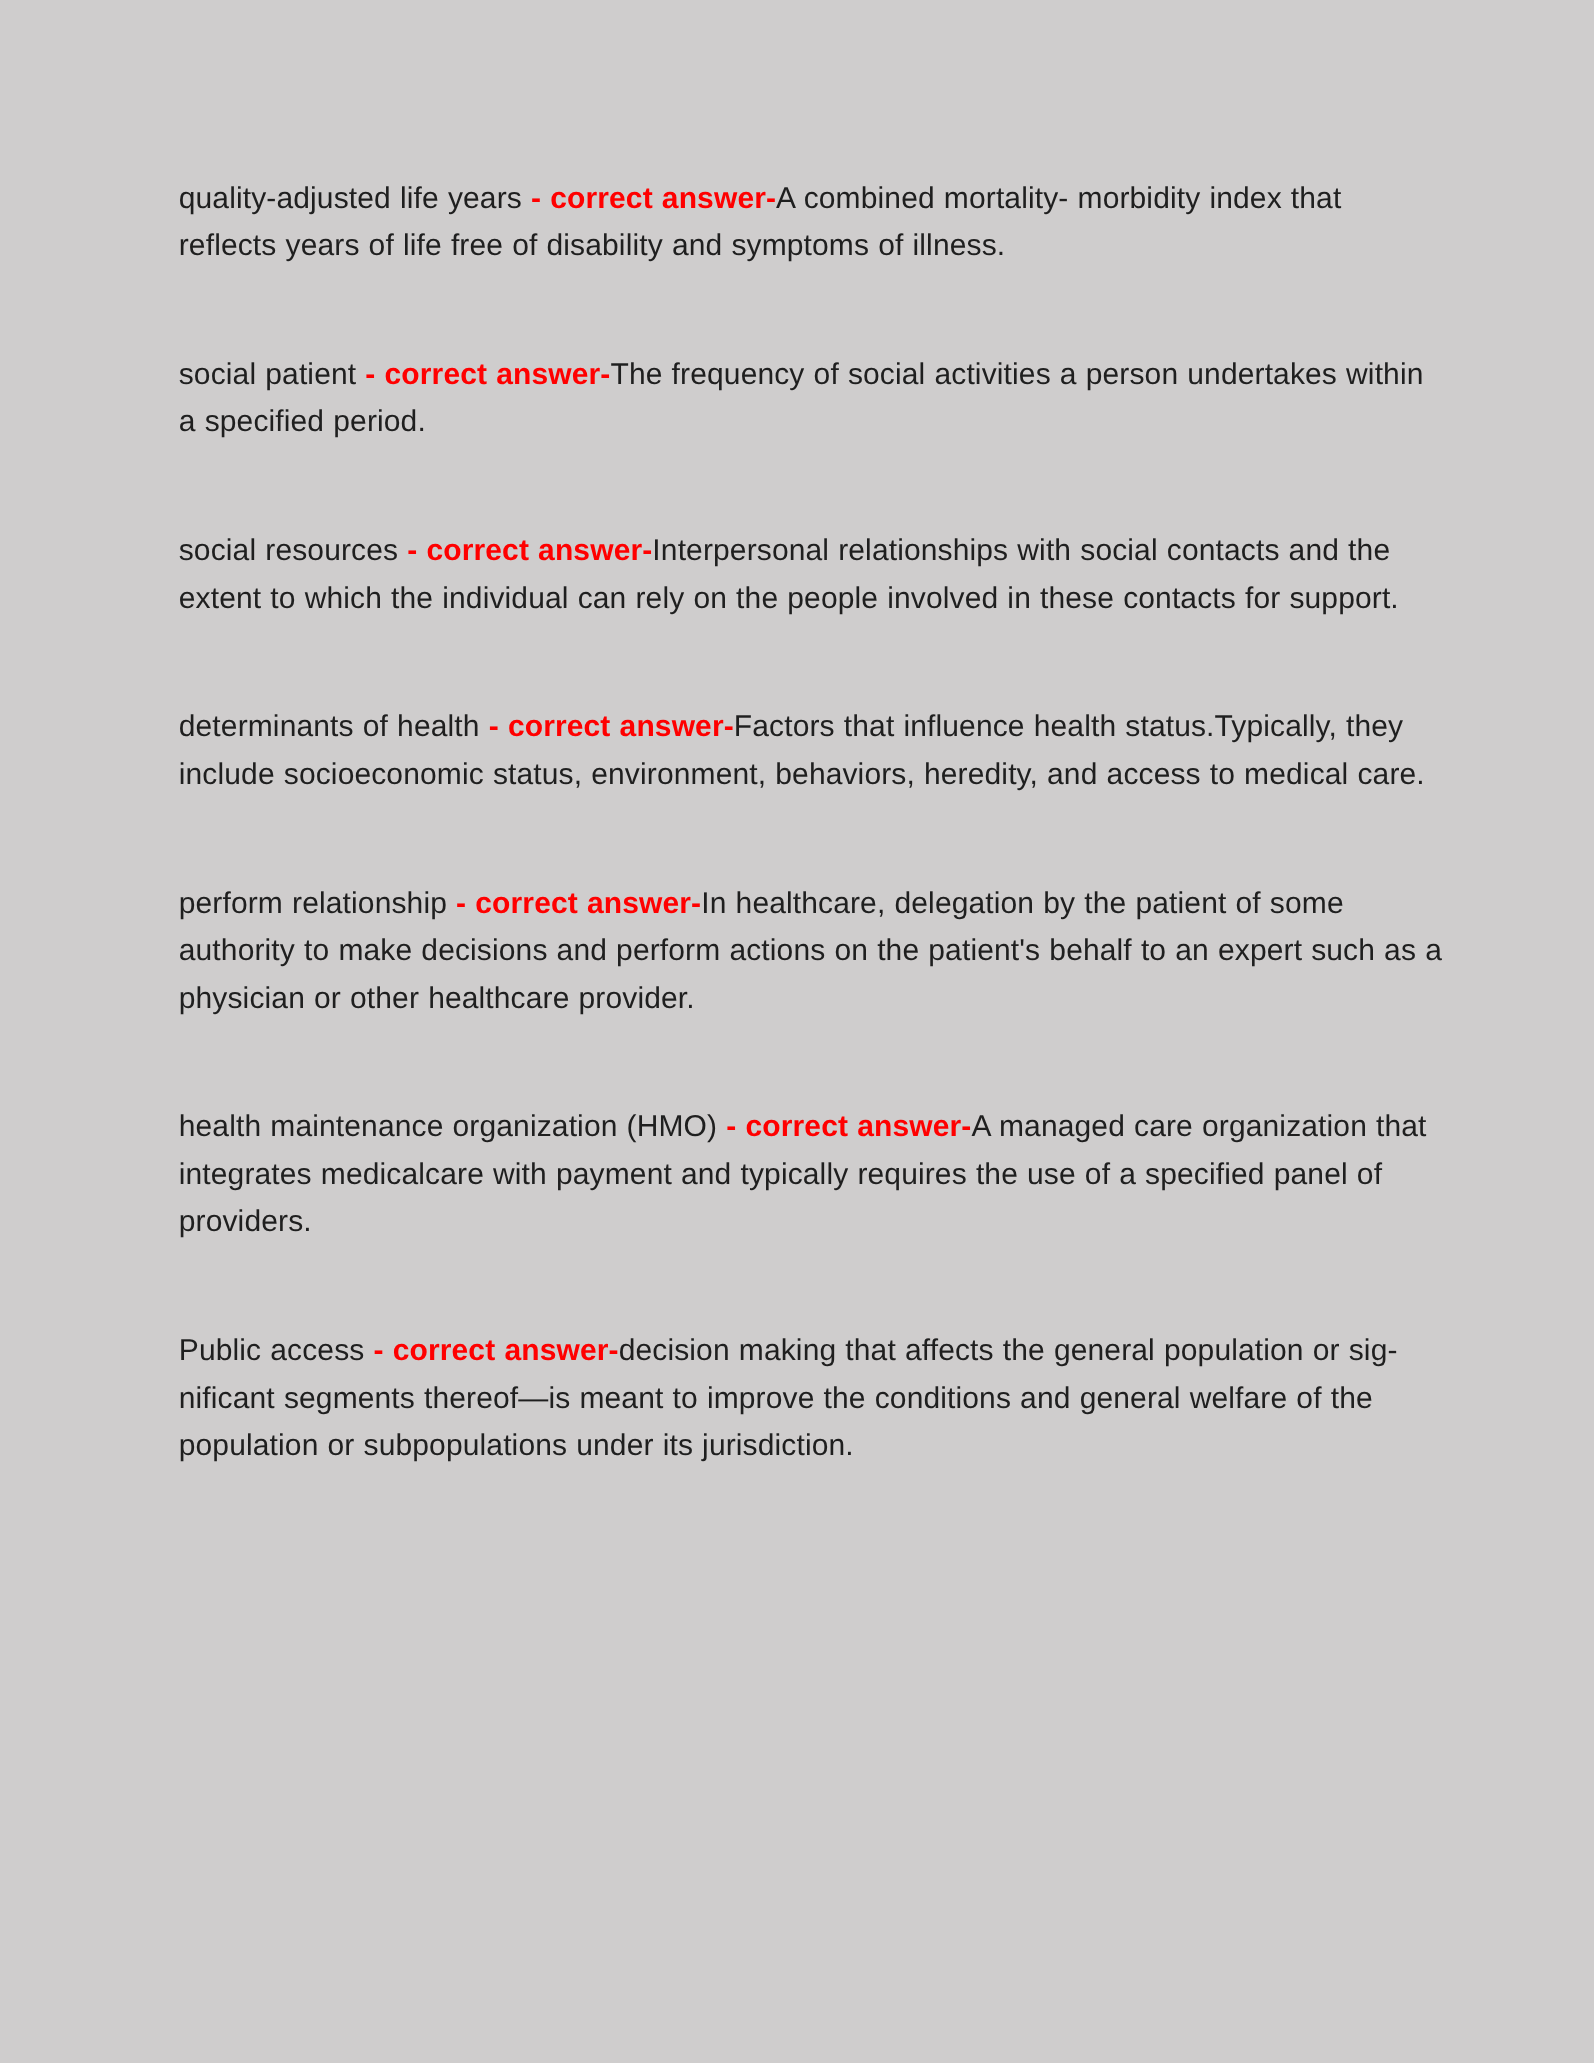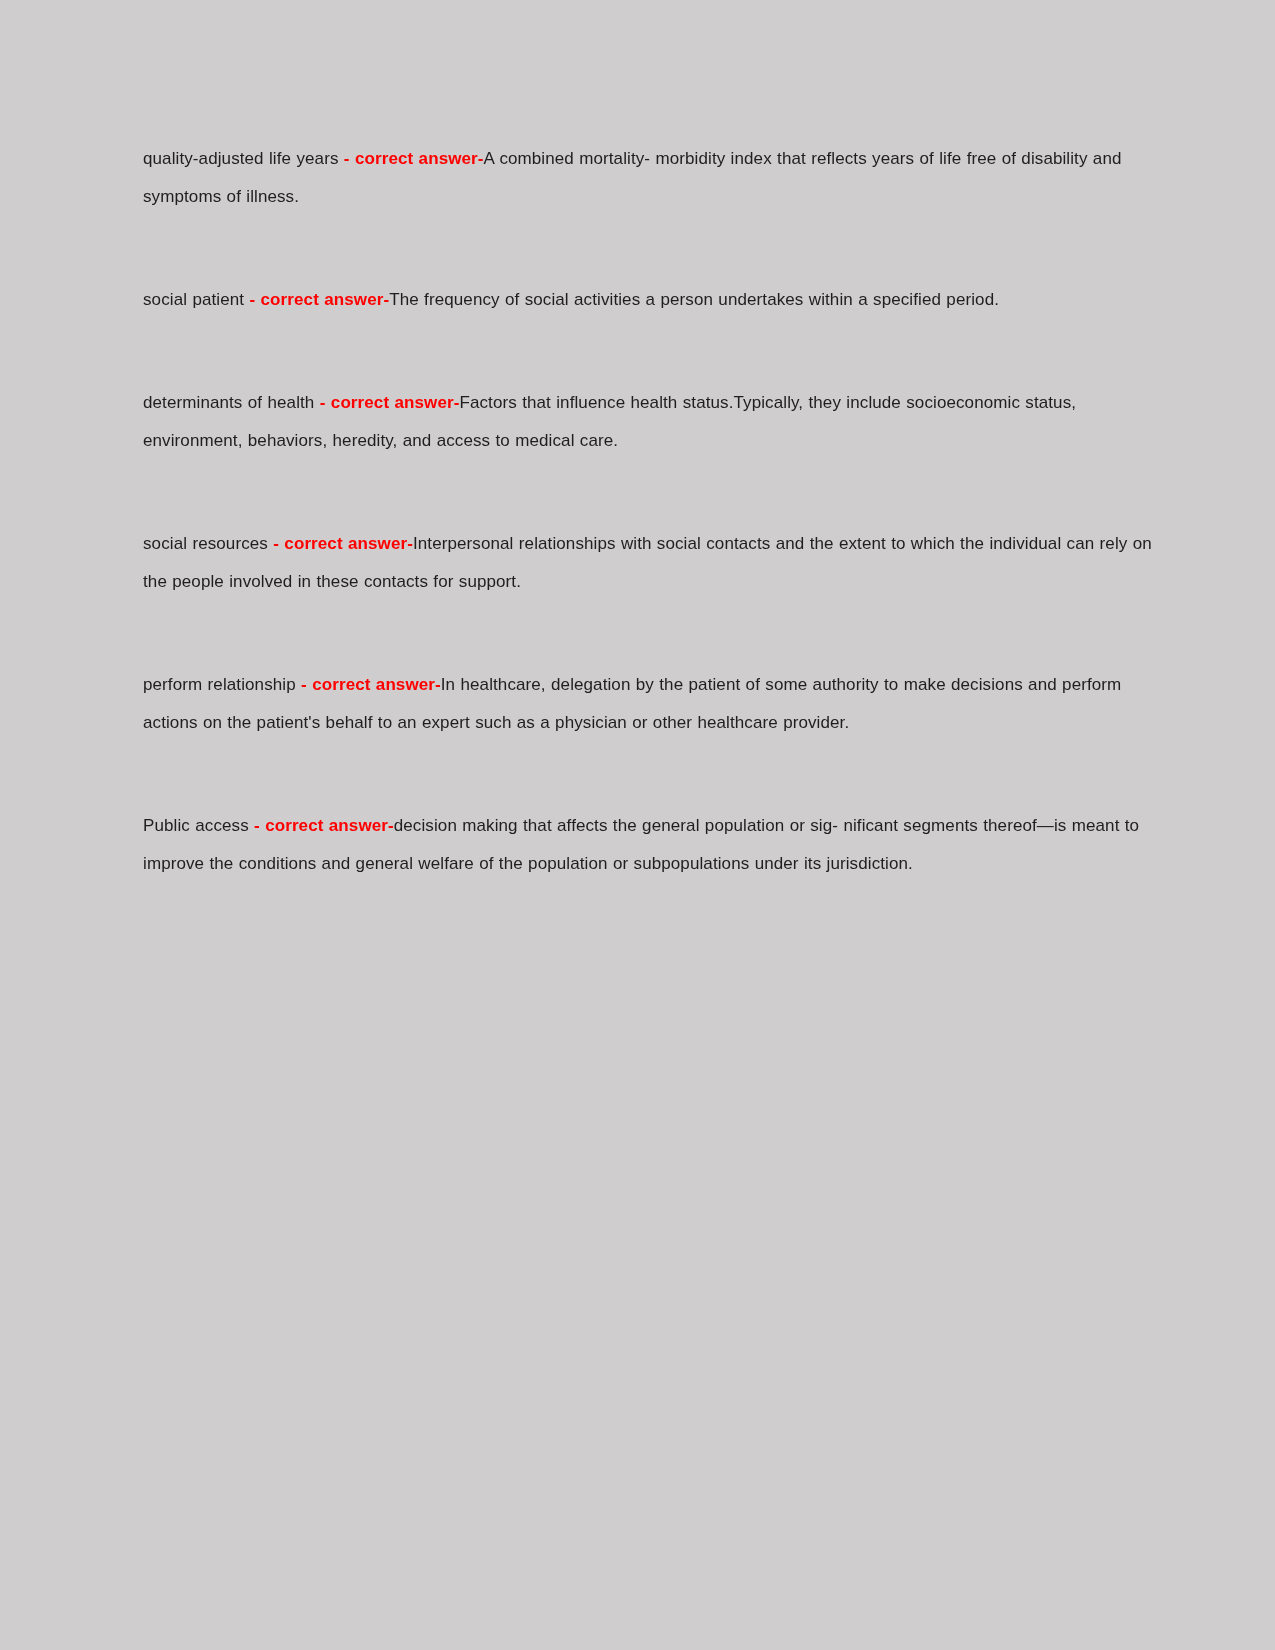--- a/index.html
+++ b/index.html
@@ -16,21 +16,21 @@
     overflow: hidden;
   }
   .content {
     position: absolute;
     top: 140px;
     left: 143px;
     width: 1012px;
   }
   p.entry {
     margin: 0 0 65px 0;
-    font-size: 17px;
+    font-size: 24px;
     line-height: 38px;
     color: #1f1f1f;
     letter-spacing: 0.1px;
     word-spacing: 0.5px;
   }
   p.entry .marker {
     color: #ff0000;
     font-weight: bold;
     white-space: pre-wrap;
   }
@@ -38,24 +38,25 @@
 </head>
 <body>
 
 <div class="page">
   <div class="content">
 
     <p class="entry"><span>quality-adjusted life years</span><span class="marker"> - correct answer-</span><span>A combined mortality- morbidity index that reflects years of life free of disability and symptoms of illness.</span></p>
 
     <p class="entry"><span>social patient</span><span class="marker"> - correct answer-</span><span>The frequency of social activities a person undertakes within a specified period.</span></p>
 
+    <p class="entry"><span>social resources</span><span class="marker"> - correct answer-</span><span>Interpersonal relationships with social contacts and the extent to which the individual can rely on the people involved in these contacts for support.</span></p>
+
     <p class="entry"><span>determinants of health</span><span class="marker"> - correct answer-</span><span>Factors that influence health status.Typically, they include socioeconomic status, environment, behaviors, heredity, and access to medical care.</span></p>
-
-    <p class="entry"><span>social resources</span><span class="marker"> - correct answer-</span><span>Interpersonal relationships with social contacts and the extent to which the individual can rely on the people involved in these contacts for support.</span></p>
 
     <p class="entry"><span>perform relationship</span><span class="marker"> - correct answer-</span><span>In healthcare, delegation by the patient of some authority to make decisions and perform actions on the patient's behalf to an expert such as a physician or other healthcare provider.</span></p>
 
+    <p class="entry"><span>health maintenance organization (HMO)</span><span class="marker"> - correct answer-</span><span>A managed care organization that integrates medicalcare with payment and typically requires the use of a specified panel of providers.</span></p>
 
 
     <p class="entry"><span>Public access</span><span class="marker"> - correct answer-</span><span>decision making that affects the general population or sig- nificant segments thereof—is meant to improve the conditions and general welfare of the population or subpopulations under its jurisdiction.</span></p>
 
   </div>
 </div>
 
 </body></html>

